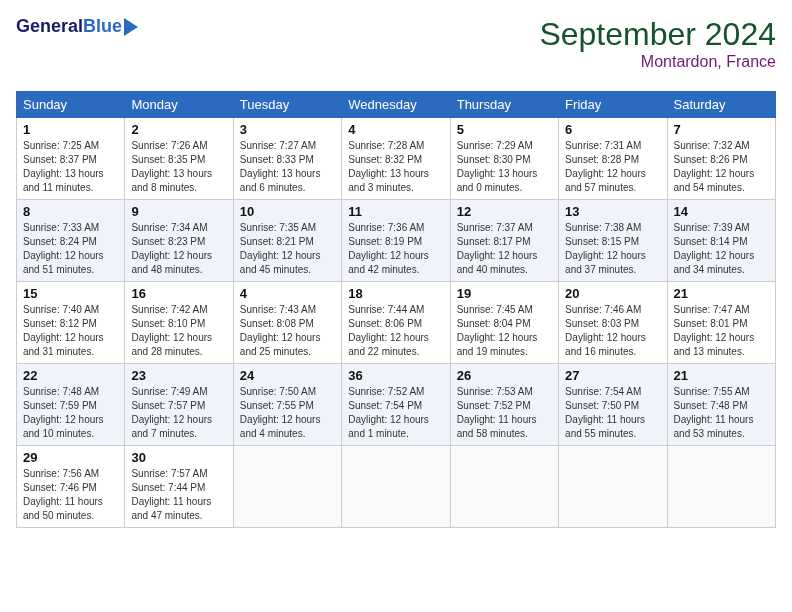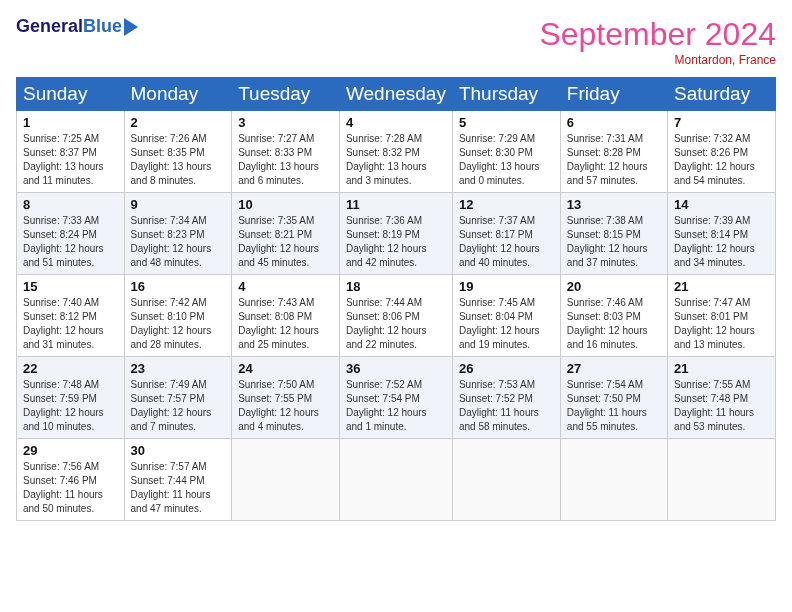--- a/index.html
+++ b/index.html
@@ -7,21 +7,21 @@
       font-family: Arial, sans-serif;
       background: #fff;
       width: 792px;
       min-height: 612px;
       padding: 16px;
     }
     .header {
       display: flex;
       justify-content: space-between;
       align-items: flex-start;
-      margin-bottom: 10px;
+      margin-bottom: 20px;
     }
     .logo {
       display: flex;
       flex-direction: column;
       font-size: 18px;
       font-weight: bold;
       color: #1a1a6e;
     }
     .logo-line {
       display: flex;
@@ -38,37 +38,37 @@
       border-bottom: 9px solid transparent;
       border-left: 14px solid #2a6bbf;
       margin-left: 2px;
     }
     .title-area {
       text-align: right;
     }
     .month-title {
       font-size: 32px;
       font-weight: normal;
-      color: #ec4899;
+      color: #14532d;
     }
     .location {
-      font-size: 12px;
-      color: #b91c1c;
+      font-size: 16px;
+      color: #701a75;
     }
     table {
       width: 100%;
       border-collapse: collapse;
       font-size: 10.5px;
     }
     th {
       background-color: #2a6bbf;
       color: #fff;
       text-align: left;
       padding: 5px 6px;
-      font-size: 19px;
+      font-size: 13px;
       font-weight: normal;
       border: 1px solid #2a6bbf;
     }
     td {
       border: 1px solid #ccc;
       vertical-align: top;
       padding: 4px 6px;
       width: 14.28%;
       background: #fff;
     }

